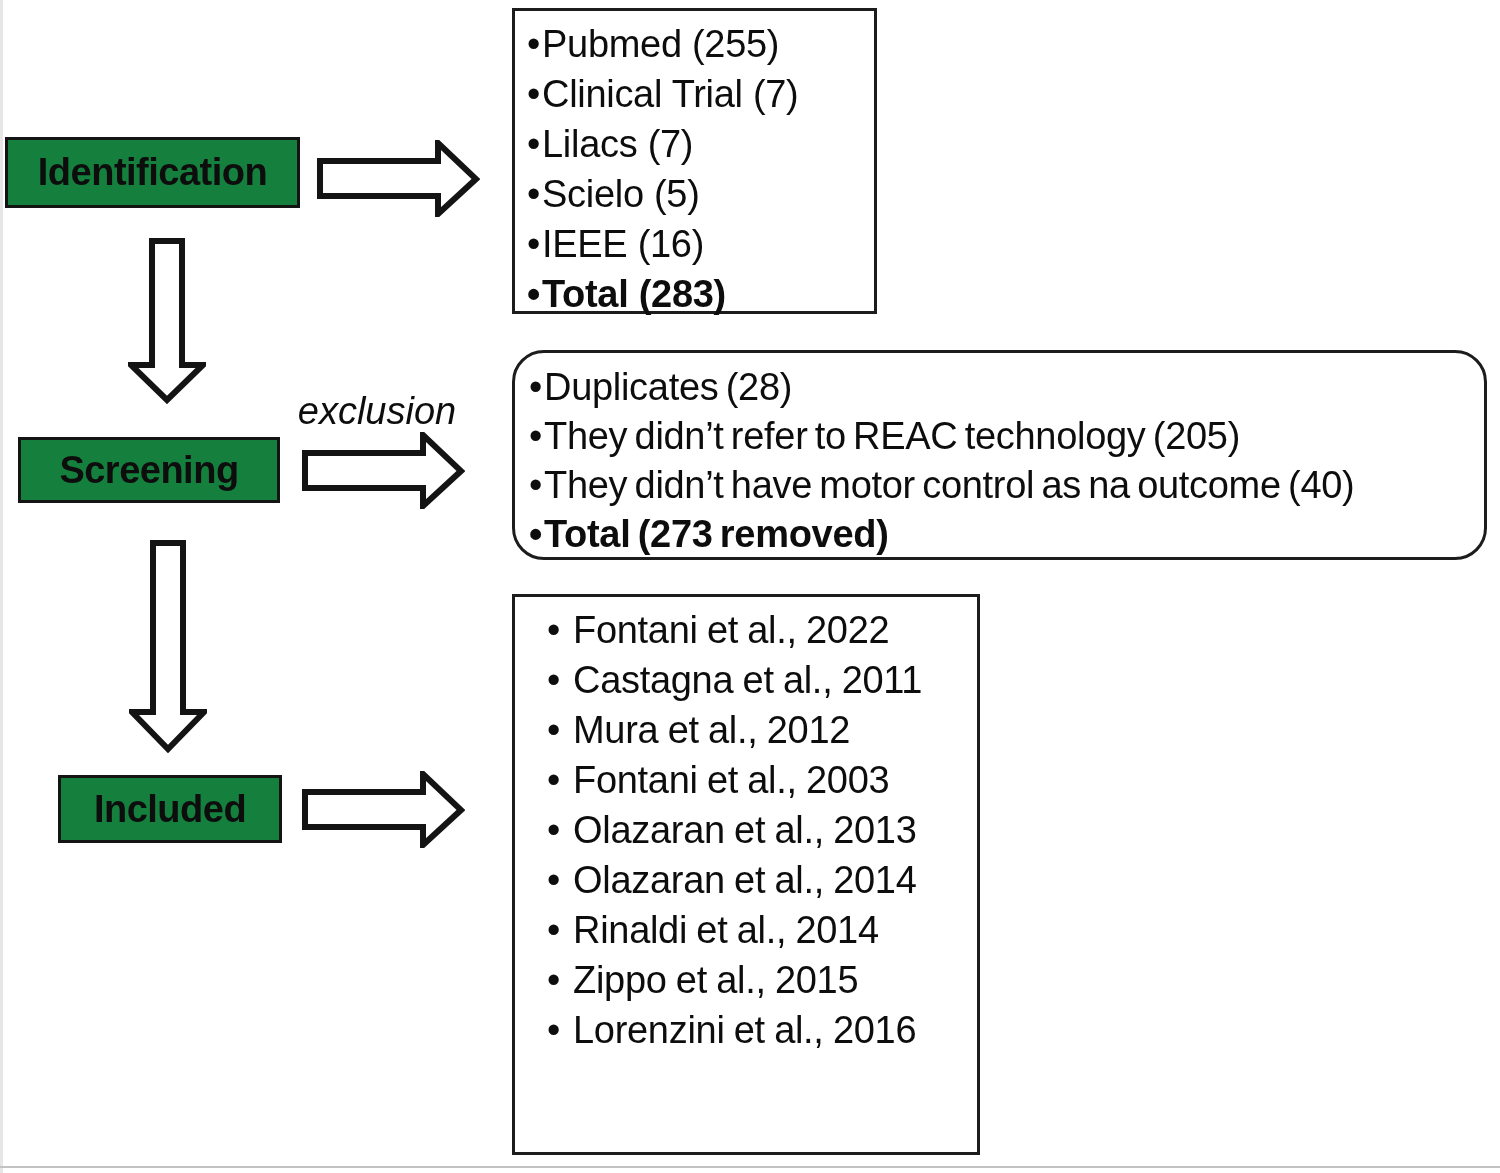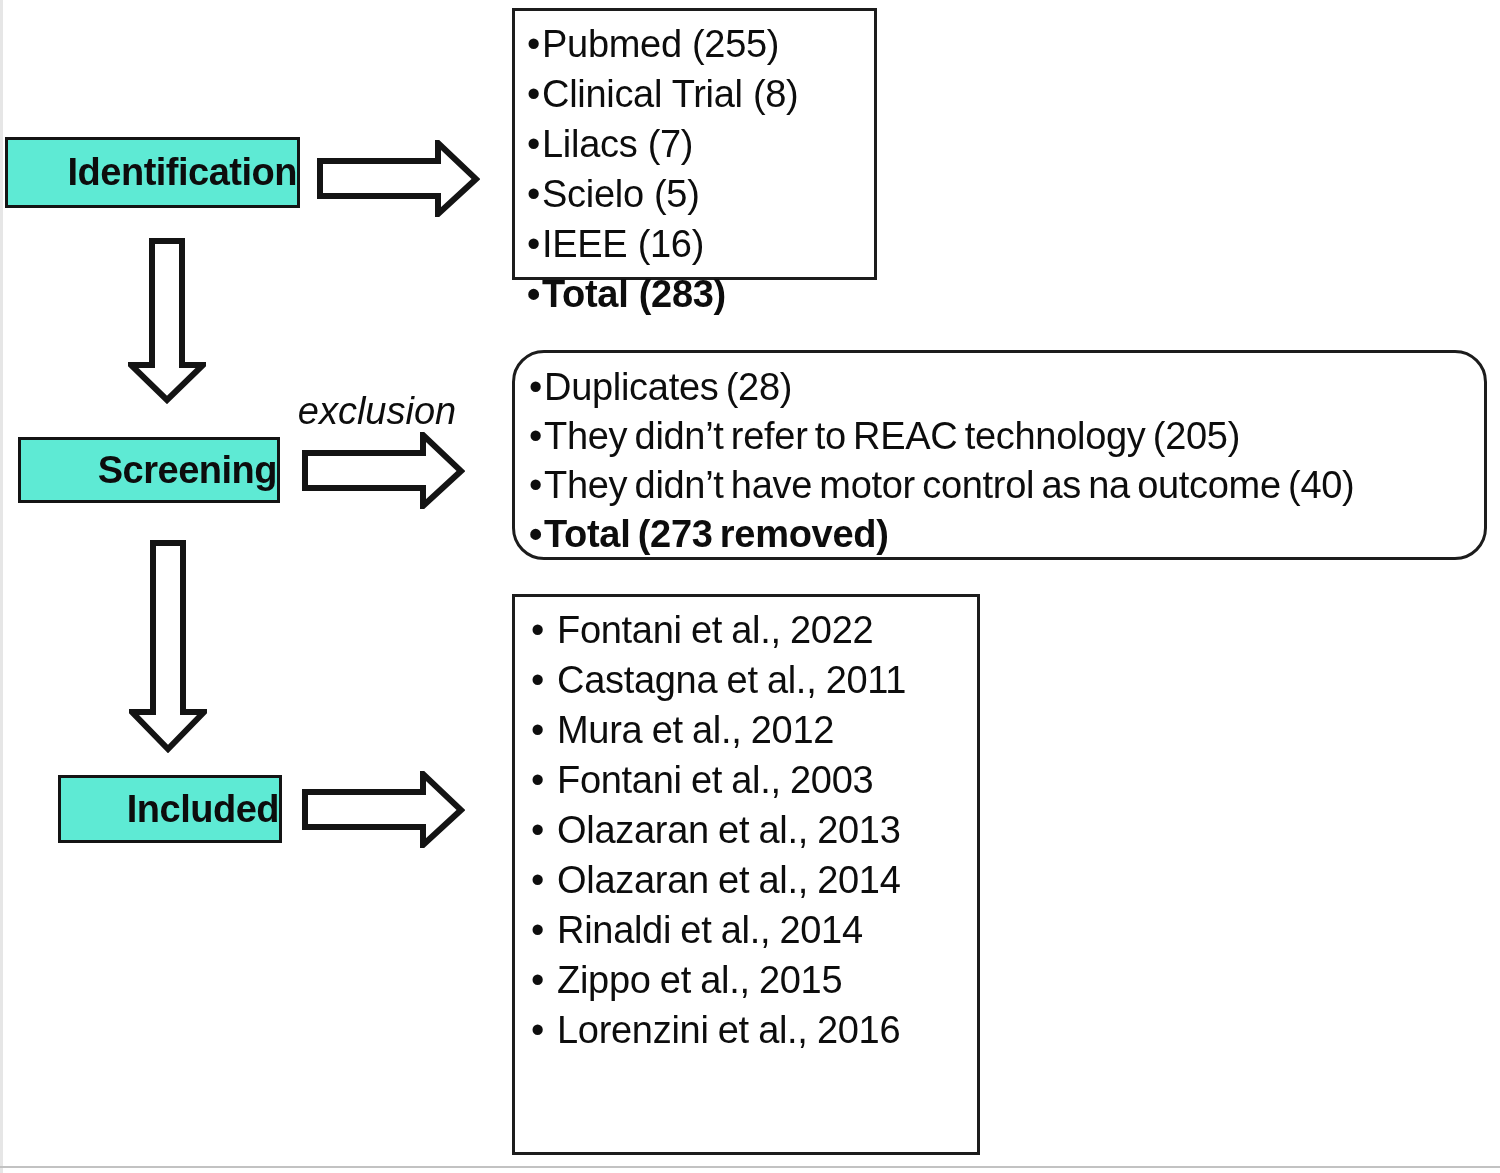--- a/index.html
+++ b/index.html
@@ -16,24 +16,24 @@
     position: absolute; left: 0; top: 0; width: 3px; height: 1173px;
     background: #e6e6e6;
   }
   .bottom-crop-line {
     position: absolute; left: 0; top: 1166px; width: 1500px; height: 2px;
     background: #c2c2c2;
   }
   .stage-box {
     position: absolute;
     border: 3px solid #141414;
-    background: #5eead4;
+    background: #15803d;
     display: flex;
     align-items: center;
-    justify-content: flex-end;
+    justify-content: center;
     font-weight: bold;
     font-size: 38px;
     letter-spacing: -0.5px;
     box-sizing: border-box;
   }
   .stage-identification { left: 5px;  top: 137px; width: 295px; height: 71px; }
   .stage-screening      { left: 18px; top: 437px; width: 262px; height: 66px; }
   .stage-included       { left: 58px; top: 775px; width: 224px; height: 68px; }
 
   .list-box {
@@ -41,29 +41,29 @@
     border: 3px solid #1c1c1c;
     background: #ffffff;
     box-sizing: border-box;
     font-size: 38px;
     letter-spacing: -0.3px;
   }
   .list-box ul { list-style: none; margin: 0; padding: 0; }
   .list-box li { white-space: nowrap; }
   .list-box li::before { content: "\2022"; }
 
-  .box-identification { left: 512px; top: 8px;   width: 365px; height: 272px; padding: 8px 0 0 12px; }
+  .box-identification { left: 512px; top: 8px;   width: 365px; height: 306px; padding: 8px 0 0 12px; }
   .box-identification li { line-height: 50px; }
   .box-identification li::before { margin-right: 2px; }
 
   .box-screening { left: 512px; top: 350px; width: 975px; height: 210px; padding: 10px 0 0 14px; word-spacing: -3px; border-radius: 32px; }
   .box-screening li { line-height: 49px; }
   .box-screening li::before { margin-right: 2px; }
 
-  .box-included { left: 512px; top: 594px; width: 468px; height: 561px; padding: 8px 0 0 16px; word-spacing: -1px; }
+  .box-included { left: 512px; top: 594px; width: 468px; height: 561px; padding: 8px 0 0 32px; word-spacing: -1px; }
   .box-included li { line-height: 50px; }
   .box-included li::before { margin-right: 13px; }
 
   .bold-item { font-weight: bold; }
 
   .arrow { position: absolute; }
   .arrow svg { display: block; }
   .arrow polygon { fill: #ffffff; stroke: #141414; stroke-width: 6; stroke-linejoin: miter; }
 
   .arrow-right-identification { left: 317px; top: 140px; }
@@ -123,21 +123,21 @@
     <svg width="78" height="213" viewBox="0 0 78 213">
       <polygon points="24,3 54,3 54,172 75,172 39,209 3,172 24,172"></polygon>
     </svg>
   </div>
 
   <div class="exclusion-label">exclusion</div>
 
   <div class="list-box box-identification">
     <ul>
       <li><span>Pubmed (255)</span></li>
-      <li><span>Clinical Trial (8)</span></li>
+      <li><span>Clinical Trial (7)</span></li>
       <li><span>Lilacs (7)</span></li>
       <li><span>Scielo (5)</span></li>
       <li><span>IEEE (16)</span></li>
       <li class="bold-item"><span>Total (283)</span></li>
     </ul>
   </div>
 
   <div class="list-box box-screening">
     <ul>
       <li><span>Duplicates (28)</span></li>

